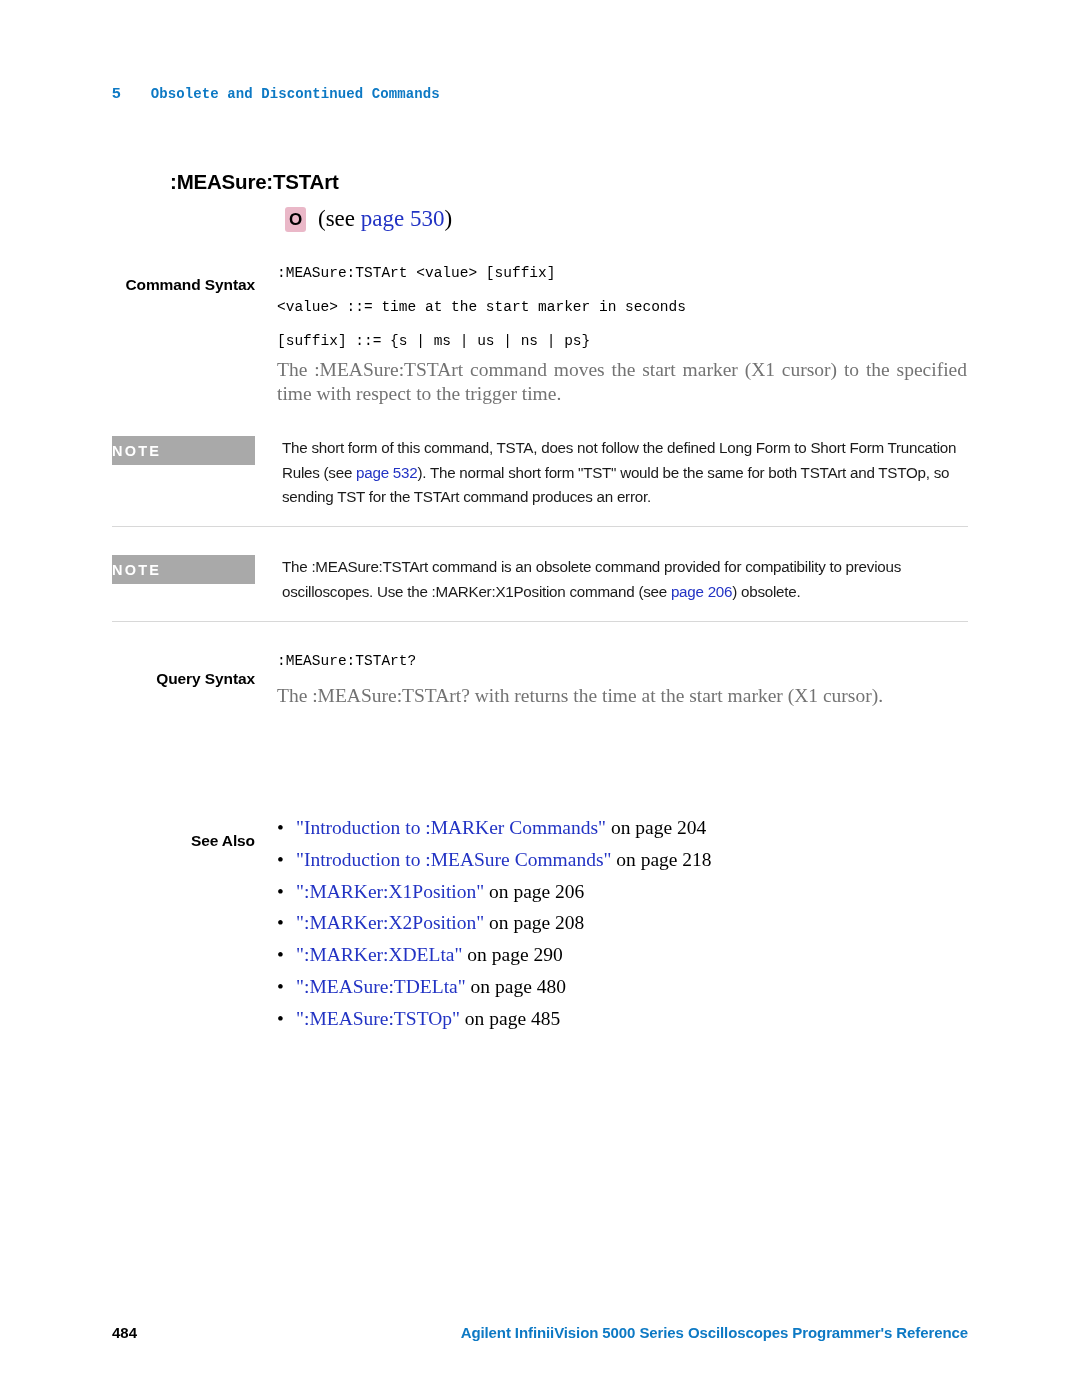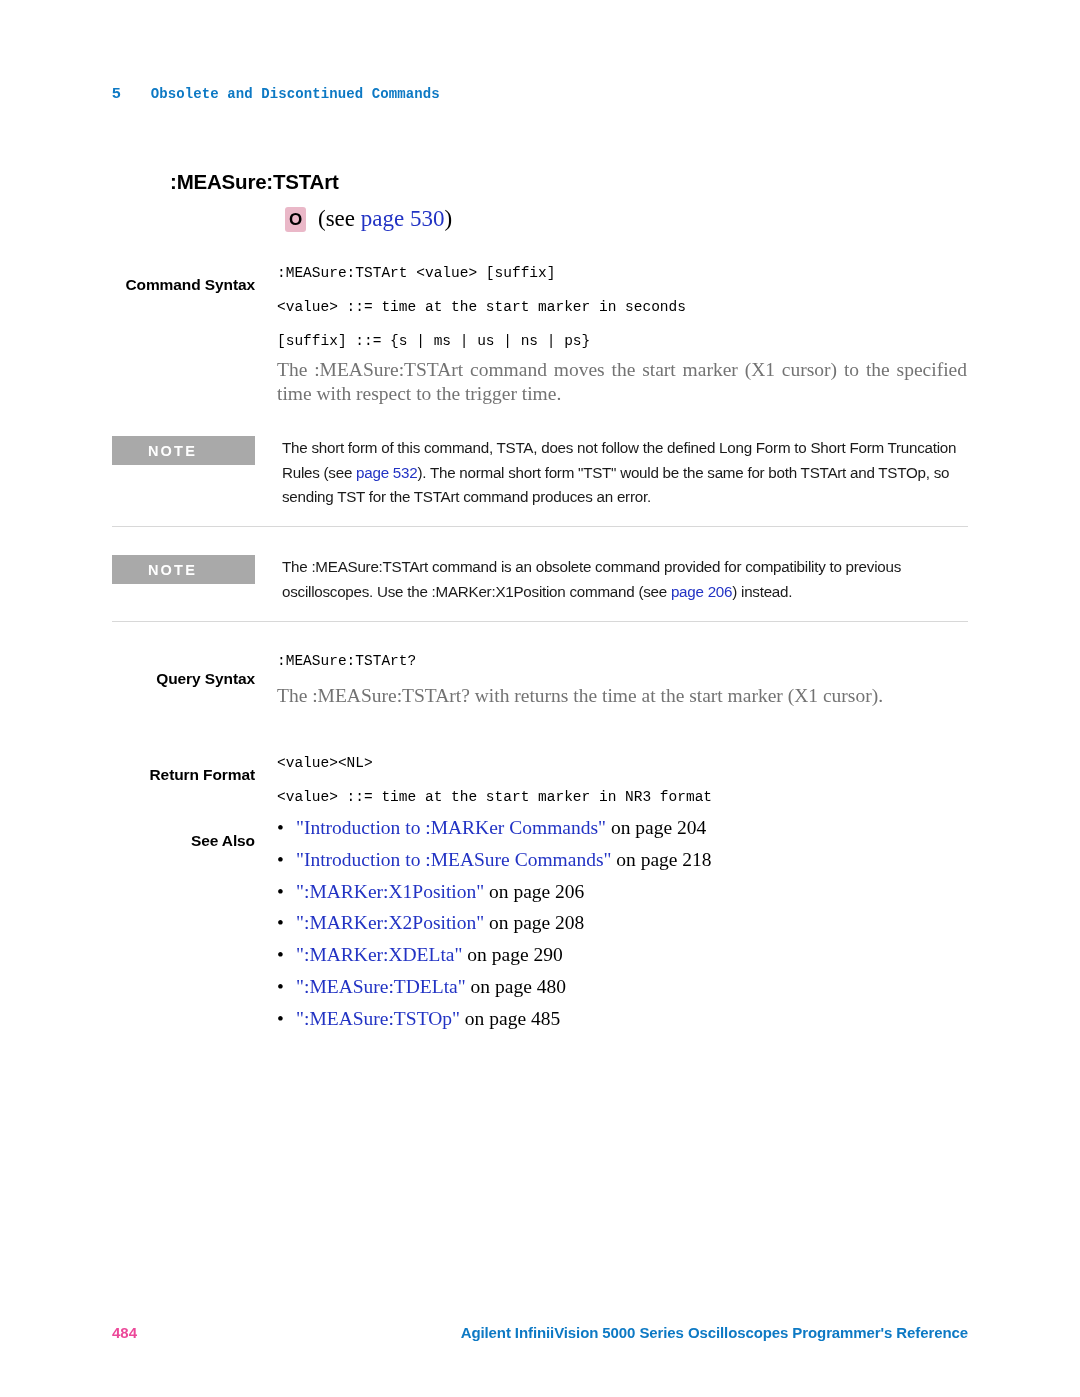--- a/index.html
+++ b/index.html
@@ -135,21 +135,21 @@
   }
   .note-badge {
     position: absolute;
     left: 0;
     top: 0;
     width: 143px;
     height: 29px;
     background: #a9a9a9;
     display: flex;
     align-items: center;
-    justify-content: center;
+    justify-content: flex-start;
     box-sizing: border-box;
     padding-right: 22px;
   }
   .note-badge span {
     font-family: "Liberation Sans", sans-serif;
     font-weight: bold;
     font-size: 14.5px;
     color: #ffffff;
     letter-spacing: 2.2px;
   }
@@ -199,21 +199,21 @@
     top: 1324px;
     width: 856px;
     display: flex;
     justify-content: space-between;
     align-items: baseline;
   }
   .footer-page {
     font-family: "Liberation Sans", sans-serif;
     font-weight: bold;
     font-size: 15px;
-    color: #ec4899;
+    color: #000000;
   }
   .footer-title {
     font-family: "Liberation Sans", sans-serif;
     font-weight: bold;
     font-size: 15px;
     color: #0d79c4;
     letter-spacing: -0.1px;
     margin-left: 16px;
   }
 </style>
@@ -252,42 +252,35 @@
       <span>NOTE</span>
     </div>
     <div class="note-text" style="width:686px;"><span>The short form of this command, TSTA, does not follow the defined Long Form to Short Form Truncation Rules (see </span><span class="lnk">page 532</span><span>). The normal short form "TST" would be the same for both TSTArt and TSTOp, so sending TST for the TSTArt command produces an error.</span></div>
     <div class="note-rule" style="top:90px;"></div>
   </div>
 
   <div class="note-block" style="top:555px;">
     <div class="note-badge">
       <span>NOTE</span>
     </div>
-    <div class="note-text" style="width:686px;"><span>The :MEASure:TSTArt command is an obsolete command provided for compatibility to previous oscilloscopes. Use the :MARKer:X1Position command (see </span><span class="lnk">page 206</span><span>) instead.</span></div>
+    <div class="note-text" style="width:686px;"><span>The :MEASure:TSTArt command is an obsolete command provided for compatibility to previous oscilloscopes. Use the :MARKer:X1Position command (see </span><span class="lnk">page 206</span><span>) obsolete.</span></div>
     <div class="note-rule" style="top:66px;"></div>
   </div>
 
   <div class="row" style="top:650px;">
     <div class="row-label">Query Syntax</div>
     <div class="row-body">
       <div class="mono" style="line-height:22px;">:MEASure:TSTArt?</div>
     </div>
   </div>
 
   <div class="row" style="top:684px;">
     <div class="row-body prose" style="width:660px;">The :MEASure:TSTArt? with returns the time at the start marker (X1 cursor).</div>
   </div>
 
-  <div class="row" style="top:746px;">
-    <div class="row-label">Return Format</div>
-    <div class="row-body">
-      <div class="mono">&lt;value&gt;&lt;NL&gt;</div>
-      <div class="mono">&lt;value&gt; ::= time at the start marker in NR3 format</div>
-    </div>
-  </div>
 
   <div class="row" style="top:812px;">
     <div class="row-label">See Also</div>
     <div class="row-body">
       <ul class="see-also-list">
         <li><span class="bullet">•</span><span class="lnk">"Introduction to :MARKer Commands"</span><span> on page 204</span></li>
         <li><span class="bullet">•</span><span class="lnk">"Introduction to :MEASure Commands"</span><span> on page 218</span></li>
         <li><span class="bullet">•</span><span class="lnk">":MARKer:X1Position"</span><span> on page 206</span></li>
         <li><span class="bullet">•</span><span class="lnk">":MARKer:X2Position"</span><span> on page 208</span></li>
         <li><span class="bullet">•</span><span class="lnk">":MARKer:XDELta"</span><span> on page 290</span></li>

